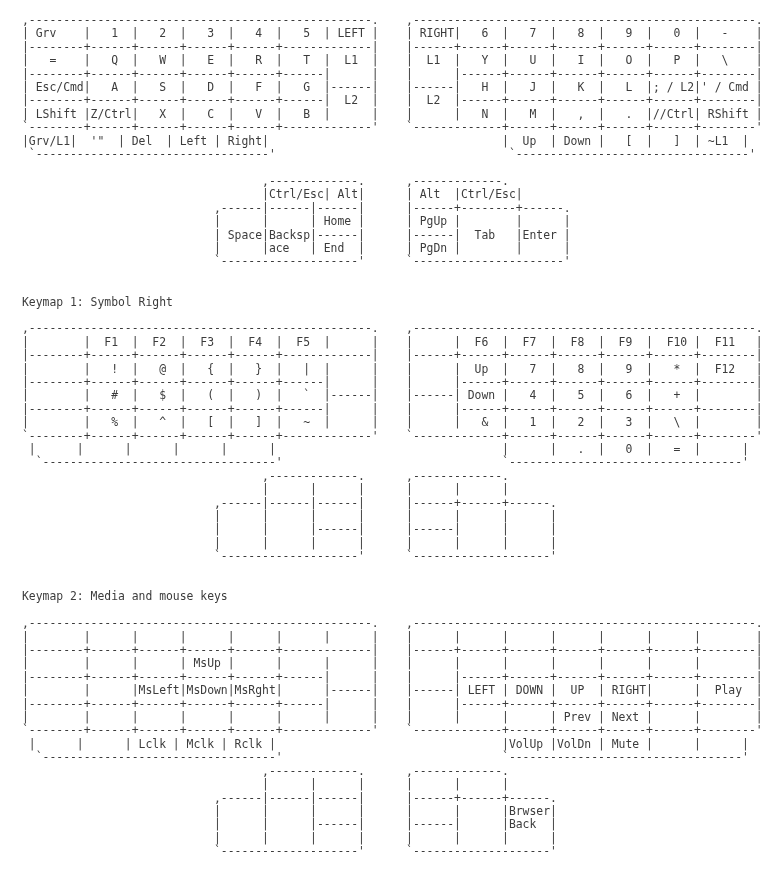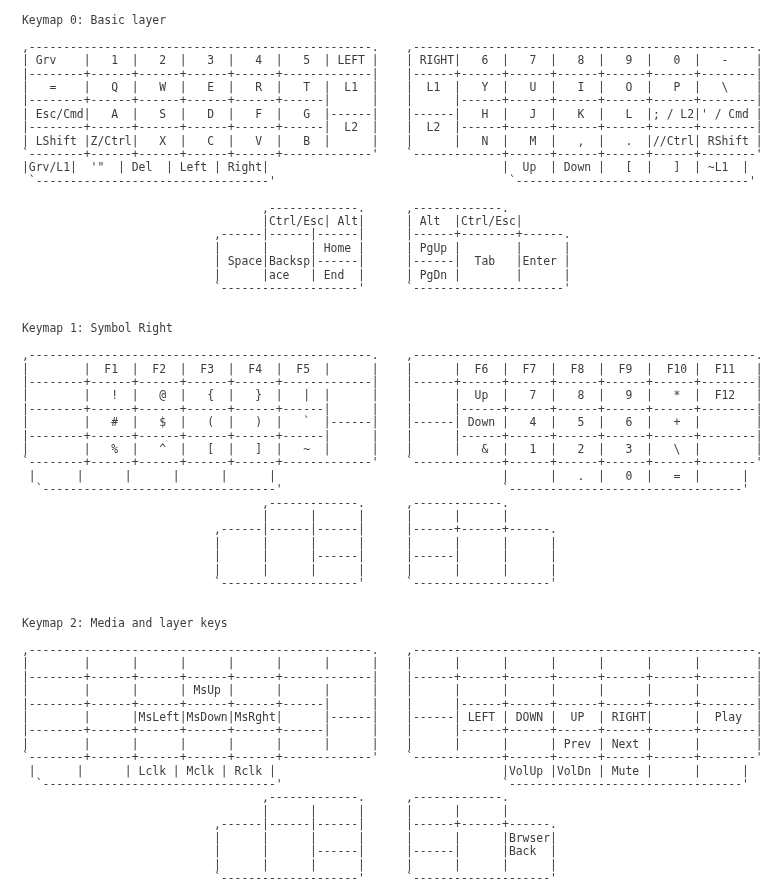--- a/index.html
+++ b/index.html
@@ -28,21 +28,20 @@
   section + section {
     margin-top: 26.8px;
   }
 </style>
 </head>
 <body style="background: rgb(255, 255, 255);">
 
 <main>
 
   <section>
-    <pre class="km-title">Keymap 0: Basic layer</pre>
     <pre class="km-art">,--------------------------------------------------.    ,--------------------------------------------------.
 | Grv    |   1  |   2  |   3  |   4  |   5  | LEFT |    | RIGHT|   6  |   7  |   8  |   9  |   0  |   -    |
 |--------+------+------+------+------+-------------|    |------+------+------+------+------+------+--------|
 |   =    |   Q  |   W  |   E  |   R  |   T  |  L1  |    |  L1  |   Y  |   U  |   I  |   O  |   P  |   \    |
 |--------+------+------+------+------+------|      |    |      |------+------+------+------+------+--------|
 | Esc/Cmd|   A  |   S  |   D  |   F  |   G  |------|    |------|   H  |   J  |   K  |   L  |; / L2|' / Cmd |
 |--------+------+------+------+------+------|  L2  |    |  L2  |------+------+------+------+------+--------|
 | LShift |Z/Ctrl|   X  |   C  |   V  |   B  |      |    |      |   N  |   M  |   ,  |   .  |//Ctrl| RShift |
 `--------+------+------+------+------+-------------'    `-------------+------+------+------+------+--------'
 |Grv/L1|  '"  | Del  | Left | Right|                                  |  Up  | Down |   [  |   ]  | ~L1  |
@@ -73,21 +72,21 @@
                                    ,-------------.      ,-------------.
                                    |      |      |      |      |      |
                             ,------|------|------|      |------+------+------.
                             |      |      |      |      |      |      |      |
                             |      |      |------|      |------|      |      |
                             |      |      |      |      |      |      |      |
                             `--------------------'      `--------------------'</pre>
   </section>
 
   <section>
-    <pre class="km-title">Keymap 2: Media and layer keys</pre>
+    <pre class="km-title">Keymap 2: Media and mouse keys</pre>
     <pre class="km-art">,--------------------------------------------------.    ,--------------------------------------------------.
 |        |      |      |      |      |      |      |    |      |      |      |      |      |      |        |
 |--------+------+------+------+------+-------------|    |------+------+------+------+------+------+--------|
 |        |      |      | MsUp |      |      |      |    |      |      |      |      |      |      |        |
 |--------+------+------+------+------+------|      |    |      |------+------+------+------+------+--------|
 |        |      |MsLeft|MsDown|MsRght|      |------|    |------| LEFT | DOWN |  UP  | RIGHT|      |  Play  |
 |--------+------+------+------+------+------|      |    |      |------+------+------+------+------+--------|
 |        |      |      |      |      |      |      |    |      |      |      | Prev | Next |      |        |
 `--------+------+------+------+------+-------------'    `-------------+------+------+------+------+--------'
  |      |      | Lclk | Mclk | Rclk |                                 |VolUp |VolDn | Mute |      |      |

